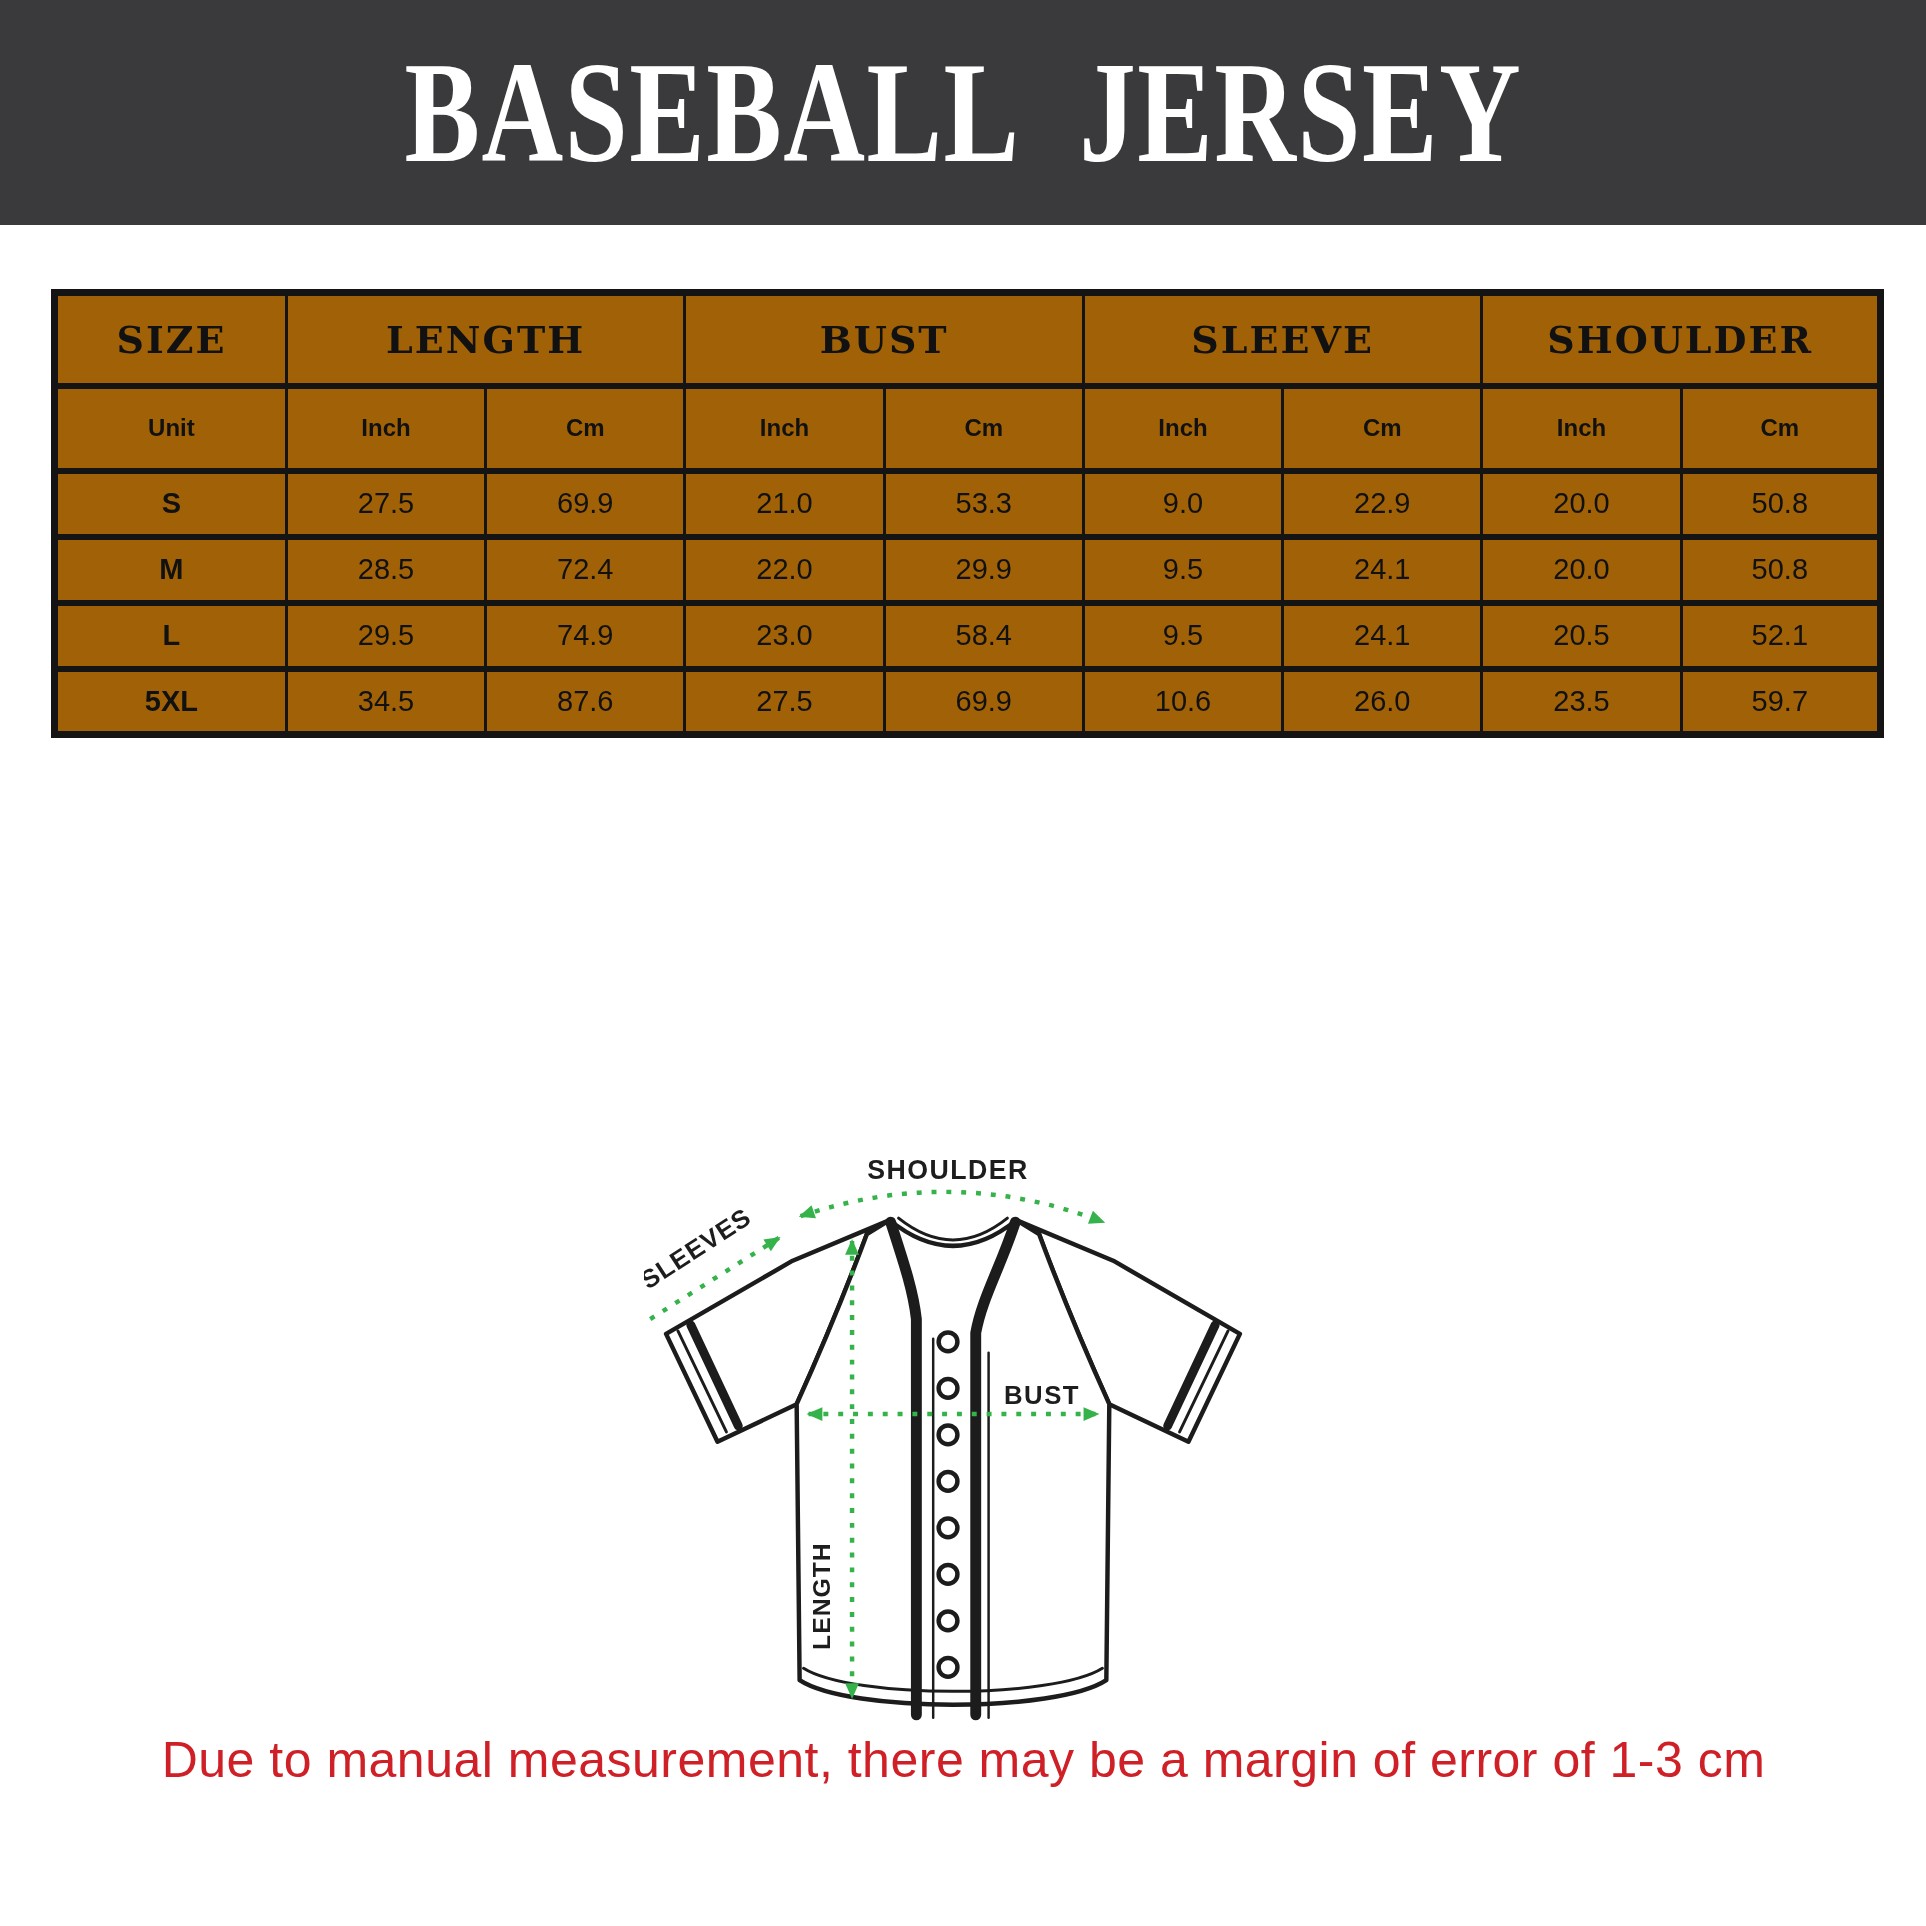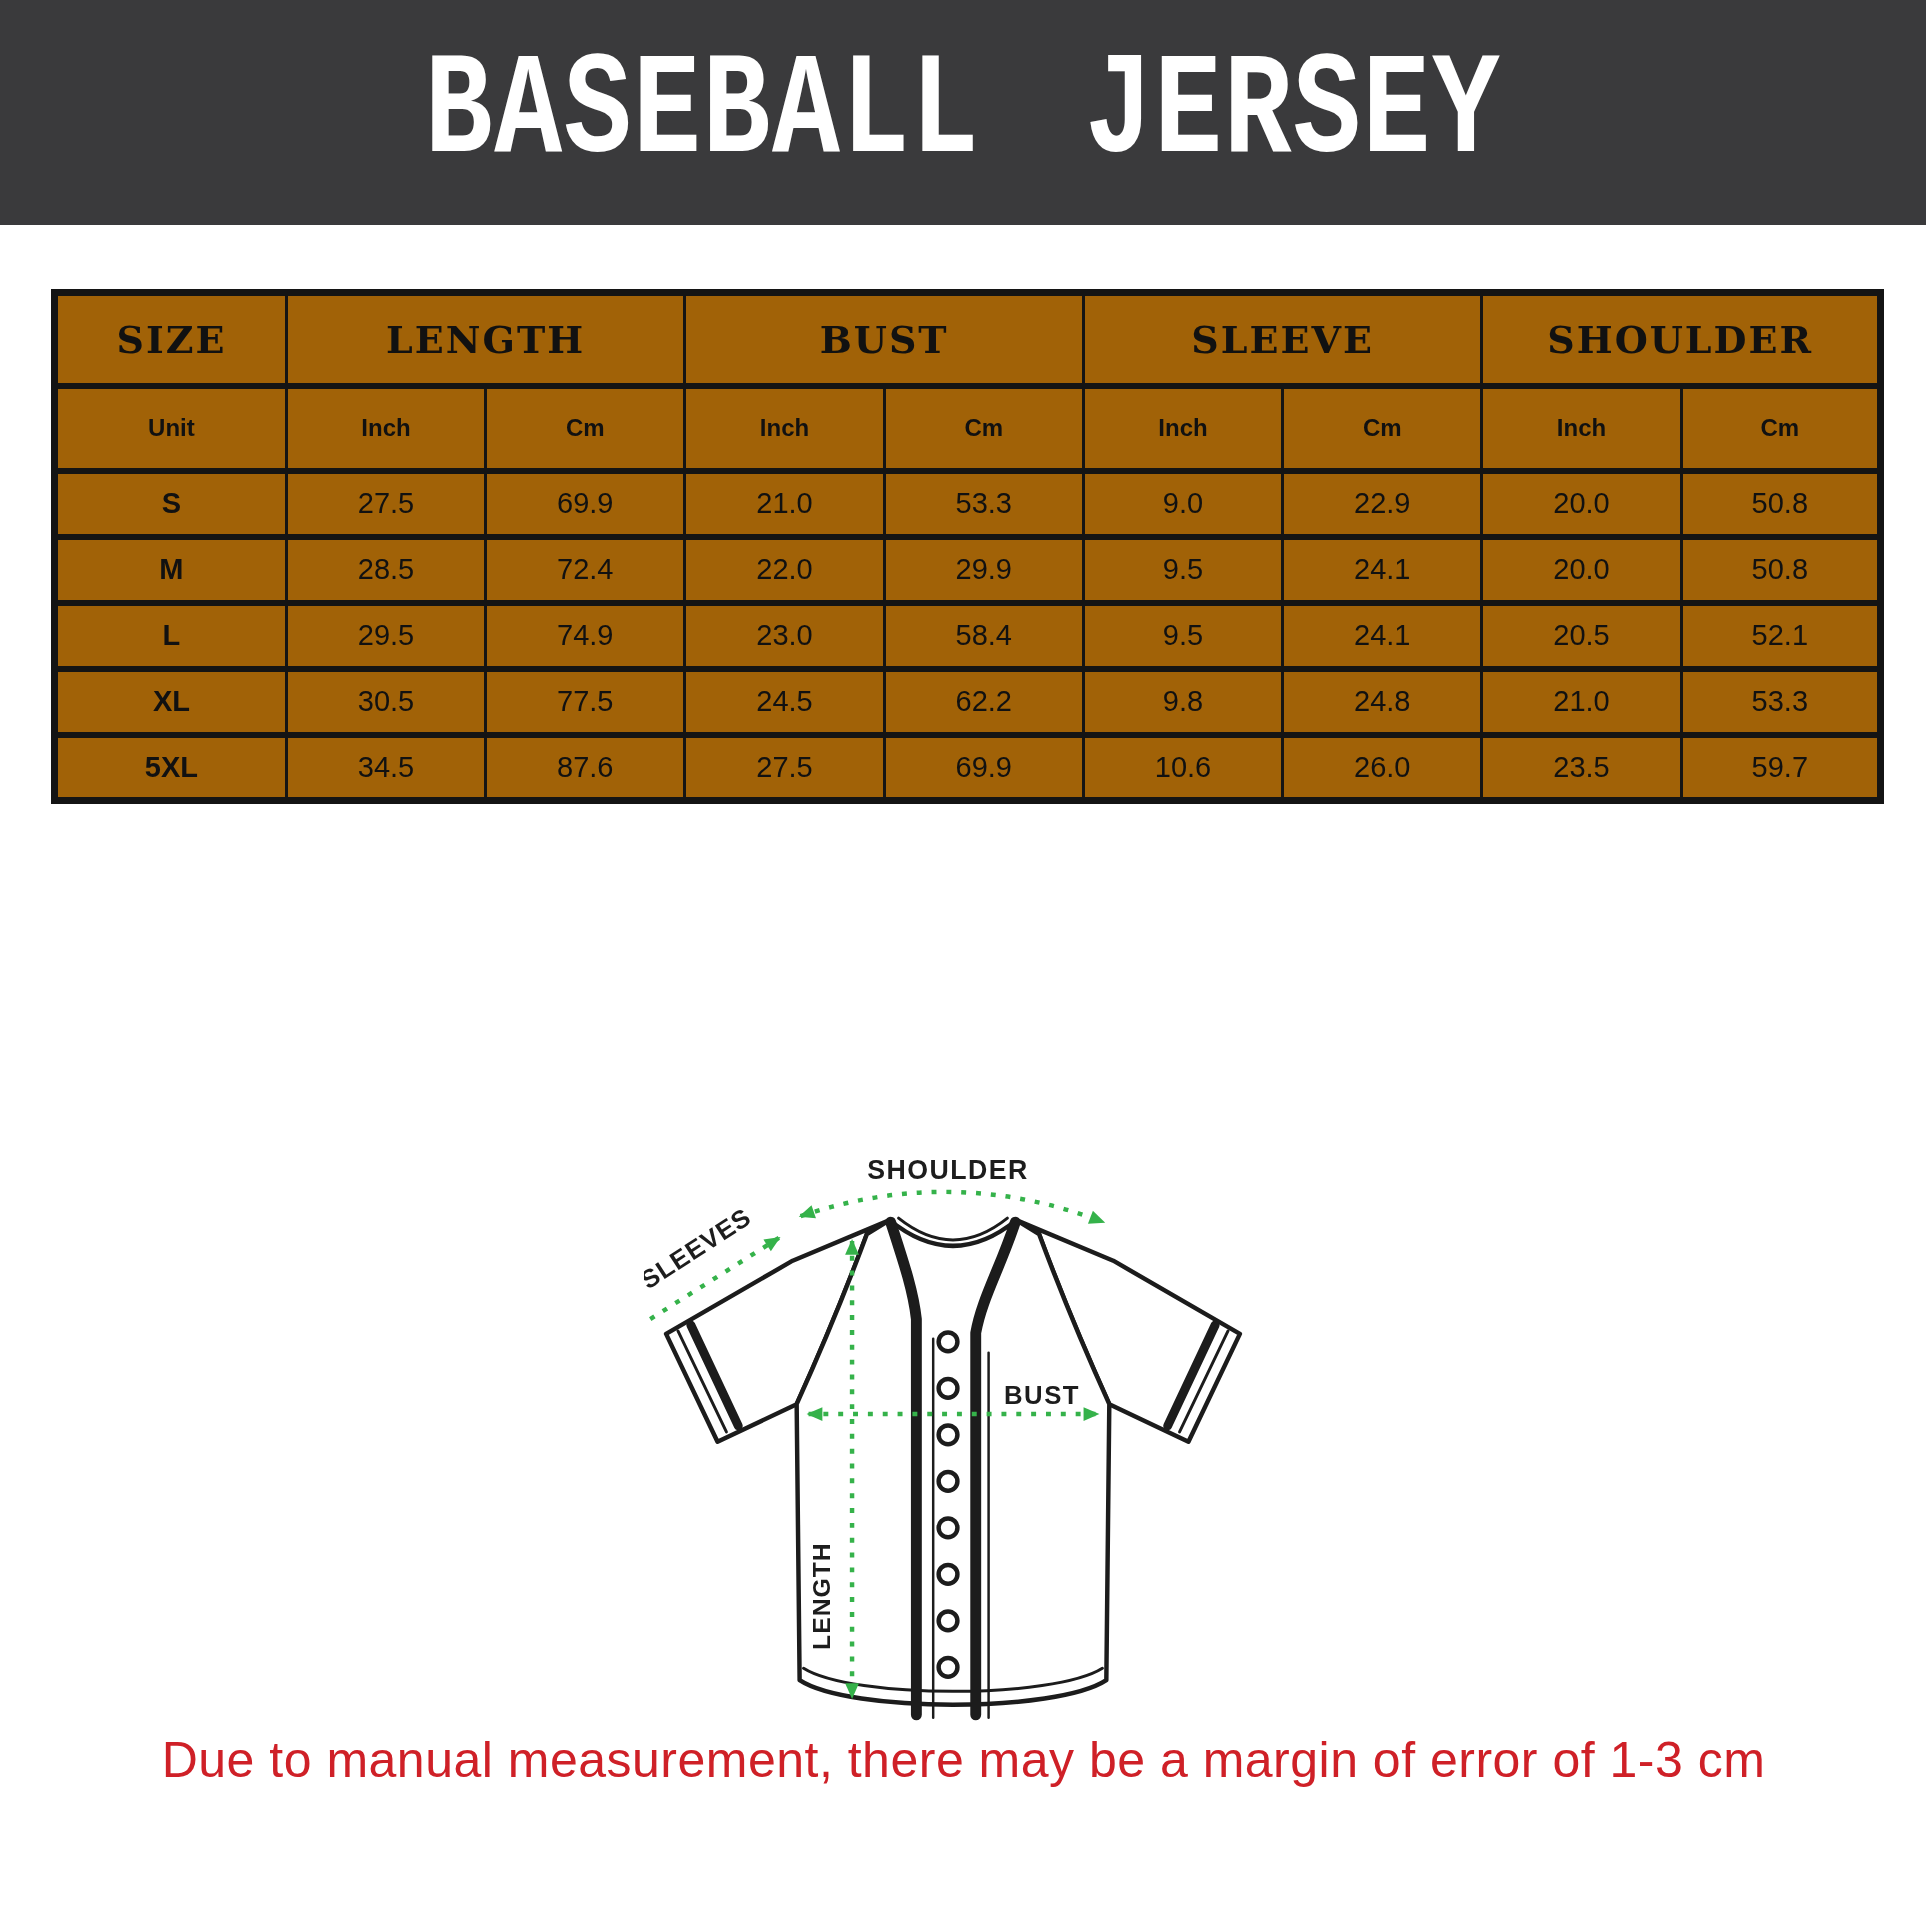--- a/index.html
+++ b/index.html
@@ -20,21 +20,21 @@
     width: 100%;
     height: 225px;
     background: #3a3a3c;
   }
   .banner h1 {
     width: 100%;
     height: 225px;
     line-height: 225px;
     text-align: center;
     color: #ffffff;
-    font-family: Liberation Mono, monospace;
+    font-family: Liberation Serif, serif;
     font-weight: bold;
     font-size: 145px;
     white-space: nowrap;
   }
   .title-inner {
     display: inline-block;
     transform: scaleX(0.78);
     transform-origin: center;
     letter-spacing: 2px;
     word-spacing: 45px;
@@ -173,31 +173,20 @@
         <tr>
           <th>L</th>
           <td>29.5</td>
           <td>74.9</td>
           <td>23.0</td>
           <td>58.4</td>
           <td>9.5</td>
           <td>24.1</td>
           <td>20.5</td>
           <td>52.1</td>
-        </tr>
-        <tr>
-          <th>XL</th>
-          <td>30.5</td>
-          <td>77.5</td>
-          <td>24.5</td>
-          <td>62.2</td>
-          <td>9.8</td>
-          <td>24.8</td>
-          <td>21.0</td>
-          <td>53.3</td>
         </tr>
         <tr>
           <th>5XL</th>
           <td>34.5</td>
           <td>87.6</td>
           <td>27.5</td>
           <td>69.9</td>
           <td>10.6</td>
           <td>26.0</td>
           <td>23.5</td>

